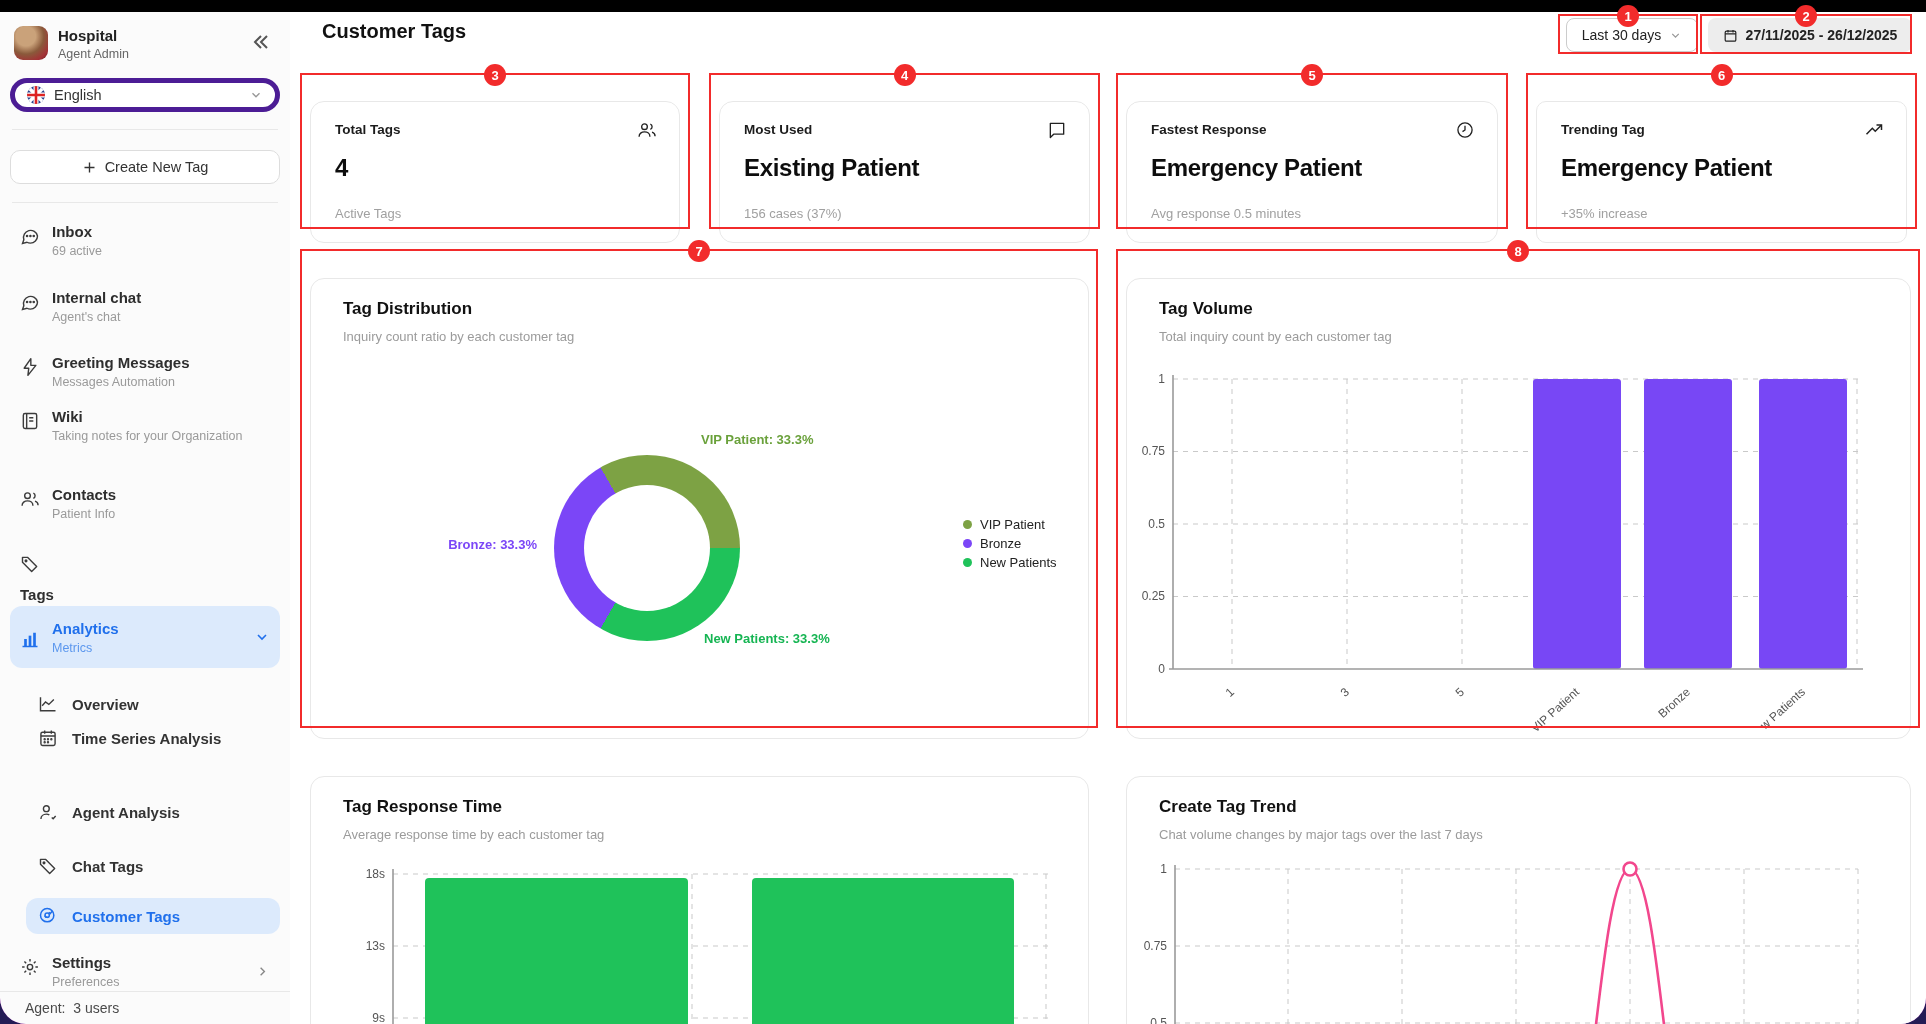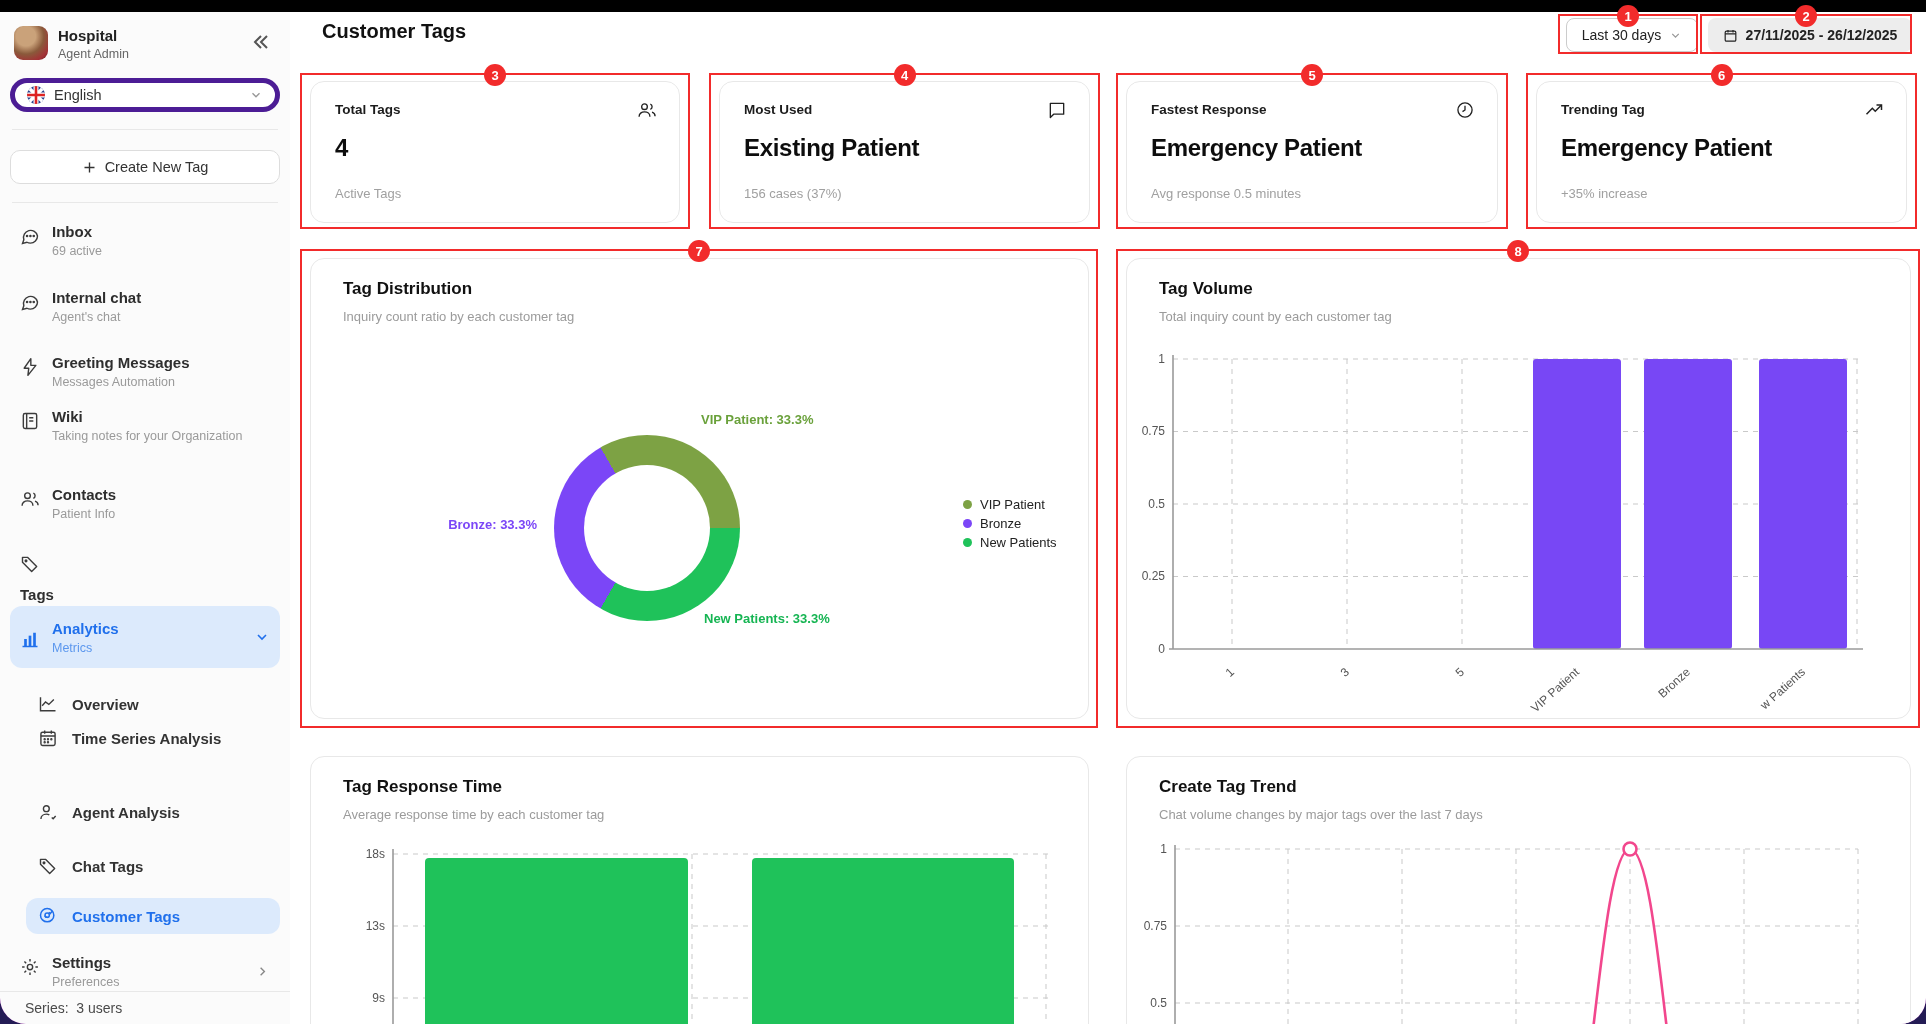--- a/index.html
+++ b/index.html
@@ -26,21 +26,21 @@
   .sub-item{position:absolute;left:26px;width:254px;display:flex;align-items:center;gap:14px;padding:8px 12px;box-sizing:border-box;border-radius:12px;font-size:15px;font-weight:600;color:#333;}
   .sub-item .nicon{margin-top:0;}
   .sub-item.active{background:#dceafc;color:#2070ec;}
   .online-row{position:absolute;left:25px;top:988px;font-size:14px;color:#4a4a4a;}
   
   .main{position:absolute;left:290px;top:0;width:1636px;height:1012px;background:#fff;}
   .page-title{position:absolute;left:32px;top:8px;font-size:20px;font-weight:700;color:#111;}
   .range-btn{position:absolute;left:1276px;top:6px;width:132px;height:34px;background:#fff;border:1px solid #ccc;border-radius:8px;display:flex;align-items:center;justify-content:center;gap:8px;font-size:14px;color:#222;}
   .date-chip{position:absolute;left:1418px;top:6px;width:204px;height:34px;background:#ededed;border-radius:8px;display:flex;align-items:center;justify-content:center;gap:8px;font-size:14px;font-weight:600;color:#222;}
   
-  .card{position:absolute;background:#fff;border:1px solid #e8e8e8;border-radius:14px;box-sizing:border-box;}
+  .card{position:absolute;background:#fff;border:1px solid #e8e8e8;border-radius:14px;box-sizing:border-box;margin-top:20px;}
   .stat-label{position:absolute;left:24px;top:20px;font-size:13.5px;font-weight:700;color:#1c1c1c;}
   .stat-icon{position:absolute;right:22px;top:18px;width:20px;height:20px;color:#222;}
   .stat-value{position:absolute;left:24px;top:52px;font-size:24px;font-weight:700;color:#0d0d0d;letter-spacing:-0.3px;}
   .stat-sub{position:absolute;left:24px;top:104px;font-size:13px;color:#a0a0a0;}
   .chart-title{position:absolute;left:32px;top:20px;font-size:17px;font-weight:700;color:#111;}
   .chart-sub{position:absolute;left:32px;top:50px;font-size:13px;color:#9b9b9b;}
   
   .donut{position:absolute;left:243px;top:176px;width:186px;height:186px;border-radius:50%;background:conic-gradient(from 330deg,#7da244 0 120deg,#1fc25a 120deg 240deg,#7b46f7 240deg 360deg);}
   .donut .hole{position:absolute;left:30px;top:30px;width:126px;height:126px;border-radius:50%;background:#fff;}
   .pie-label{position:absolute;font-size:13px;font-weight:600;white-space:nowrap;}
@@ -239,21 +239,21 @@
           <div class="ntitle">Settings</div>
           <div class="nsub">Preferences</div>
         </div>
       <span style="margin-left:auto;width:15px;height:15px;color:#888;margin-top:10px;"><svg viewBox="0 0 24 24" fill="none" stroke="currentColor" stroke-width="2.2">
             <polyline points="9,6 15,12 9,18"></polyline>
           </svg></span>
     </div>
 
     <div class="divider" style="top:979px;left:0;width:290px;"></div>
     <div class="online-row">
-      <span>Series:</span>&nbsp;&nbsp;<span>3 users</span>
+      <span>Agent:</span>&nbsp;&nbsp;<span>3 users</span>
     </div>
   </aside>
 
   <div class="main">
     <div class="page-title">Customer Tags</div>
 
     <button class="range-btn" style="cursor:pointer;">
       <span>Last 30 days</span>
       <span style="width:13px;height:13px;color:#999;"><svg viewBox="0 0 24 24" fill="none" stroke="currentColor" stroke-width="2.4">
             <polyline points="6,9 12,15 18,9"></polyline>
@@ -286,21 +286,21 @@
     </div>
     <div class="card" style="left:836px;top:69px;width:372px;height:142px;">
       <div class="stat-label">Fastest Response</div>
       <span class="stat-icon"><svg viewBox="0 0 24 24" fill="none" stroke="currentColor" stroke-width="1.6">
             <circle cx="12" cy="12" r="8.5"></circle>
             <path d="M12 7 v5 l-3 2"></path>
           </svg></span>
       <div class="stat-value">Emergency Patient</div>
       <div class="stat-sub">Avg response 0.5 minutes</div>
     </div>
-    <div class="card" style="left:1246px;top:69px;width:371px;height:142px;">
+    <div class="card" style="left:1246px;top:69px;width:371px;height:142px;border-radius:10px;">
       <div class="stat-label">Trending Tag</div>
       <span class="stat-icon"><svg viewBox="0 0 24 24" fill="none" stroke="currentColor" stroke-width="1.8">
             <polyline points="3,17 10,10 13.5,13.5 21,6"></polyline>
             <polyline points="15,6 21,6 21,12"></polyline>
           </svg></span>
       <div class="stat-value">Emergency Patient</div>
       <div class="stat-sub">+35% increase</div>
     </div>
 
     <div class="card" style="left:20px;top:246px;width:779px;height:461px;">

